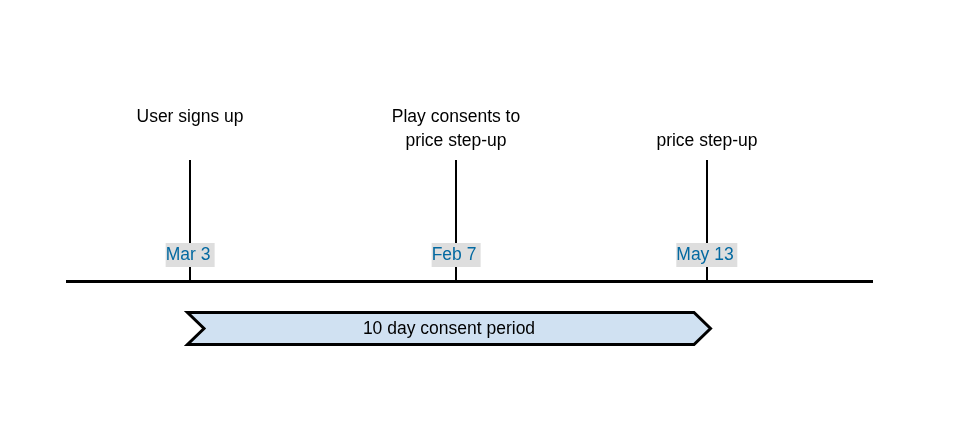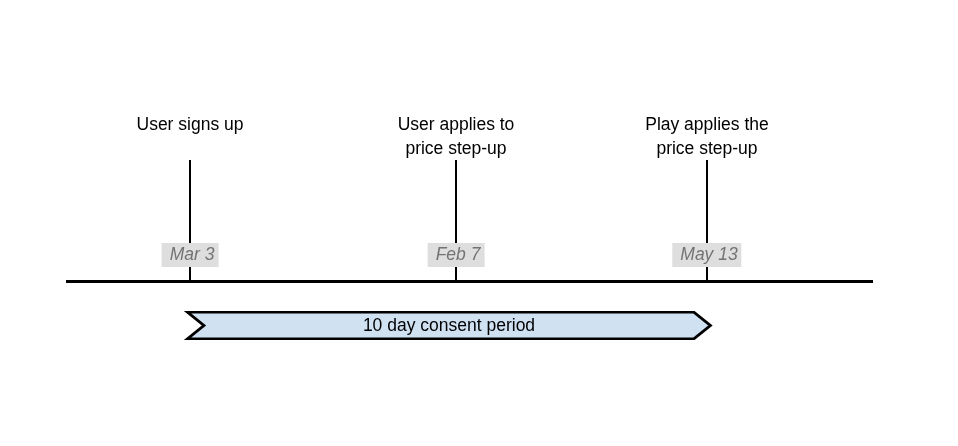--- a/index.html
+++ b/index.html
@@ -41,51 +41,49 @@
   .event-title {
     position: absolute;
     top: 104px;
     left: 50%;
     transform: translateX(-50%);
     white-space: nowrap;
     text-align: center;
     font-size: 17.5px;
     line-height: 24px;
     color: #000000;
-    margin-top: 8px;
   }
   .event-tick {
     position: absolute;
     top: 160px;
     left: -1px;
     width: 2px;
     height: 122px;
     background: #000000;
   }
   .event-date {
     position: absolute;
     top: 243px;
     left: 50%;
     transform: translateX(-50%);
     background: #dedede;
-    padding: 1px 4px 2px 8px;
+    padding: 1px 4px 2px 0;
     font-size: 17.5px;
     line-height: 21px;
     white-space: nowrap;
-    color: #737373;
-    font-style: italic;
+    color: #0369a1;
   }
 
   
   .period-banner {
     position: absolute;
     left: 186px;
     top: 311px;
     width: 526px;
-    height: 29px;
+    height: 35px;
   }
   .period-banner svg {
     display: block;
     width: 100%;
     height: 100%;
     overflow: visible;
   }
   .period-label {
     position: absolute;
     inset: 0;
@@ -105,27 +103,27 @@
 
   <div class="axis-line"></div>
 
   <div class="event-marker" style="left:190px;">
     <div class="event-title"><span>User signs up</span></div>
     <div class="event-tick"></div>
     <div class="event-date">Mar 3</div>
   </div>
 
   <div class="event-marker" style="left:456px;">
-    <div class="event-title"><span>User applies to</span><br><span>price step-up</span></div>
+    <div class="event-title"><span>Play consents to</span><br><span>price step-up</span></div>
     <div class="event-tick"></div>
     <div class="event-date">Feb 7</div>
   </div>
 
   <div class="event-marker" style="left:707px;">
-    <div class="event-title"><span>Play applies the</span><br><span>price step-up</span></div>
+    <div class="event-title"><br><span>price step-up</span></div>
     <div class="event-tick"></div>
     <div class="event-date">May 13</div>
   </div>
 
   <div class="period-banner">
     <svg viewBox="0 0 526 35" preserveAspectRatio="none">
       <polygon points="1.5,1.5 508,1.5 524.5,17.5 508,33.5 1.5,33.5 18,17.5" fill="#d0e1f2" stroke="#000000" stroke-width="3" stroke-linejoin="miter"></polygon>
     </svg>
     <div class="period-label">10 day consent period</div>
   </div>

